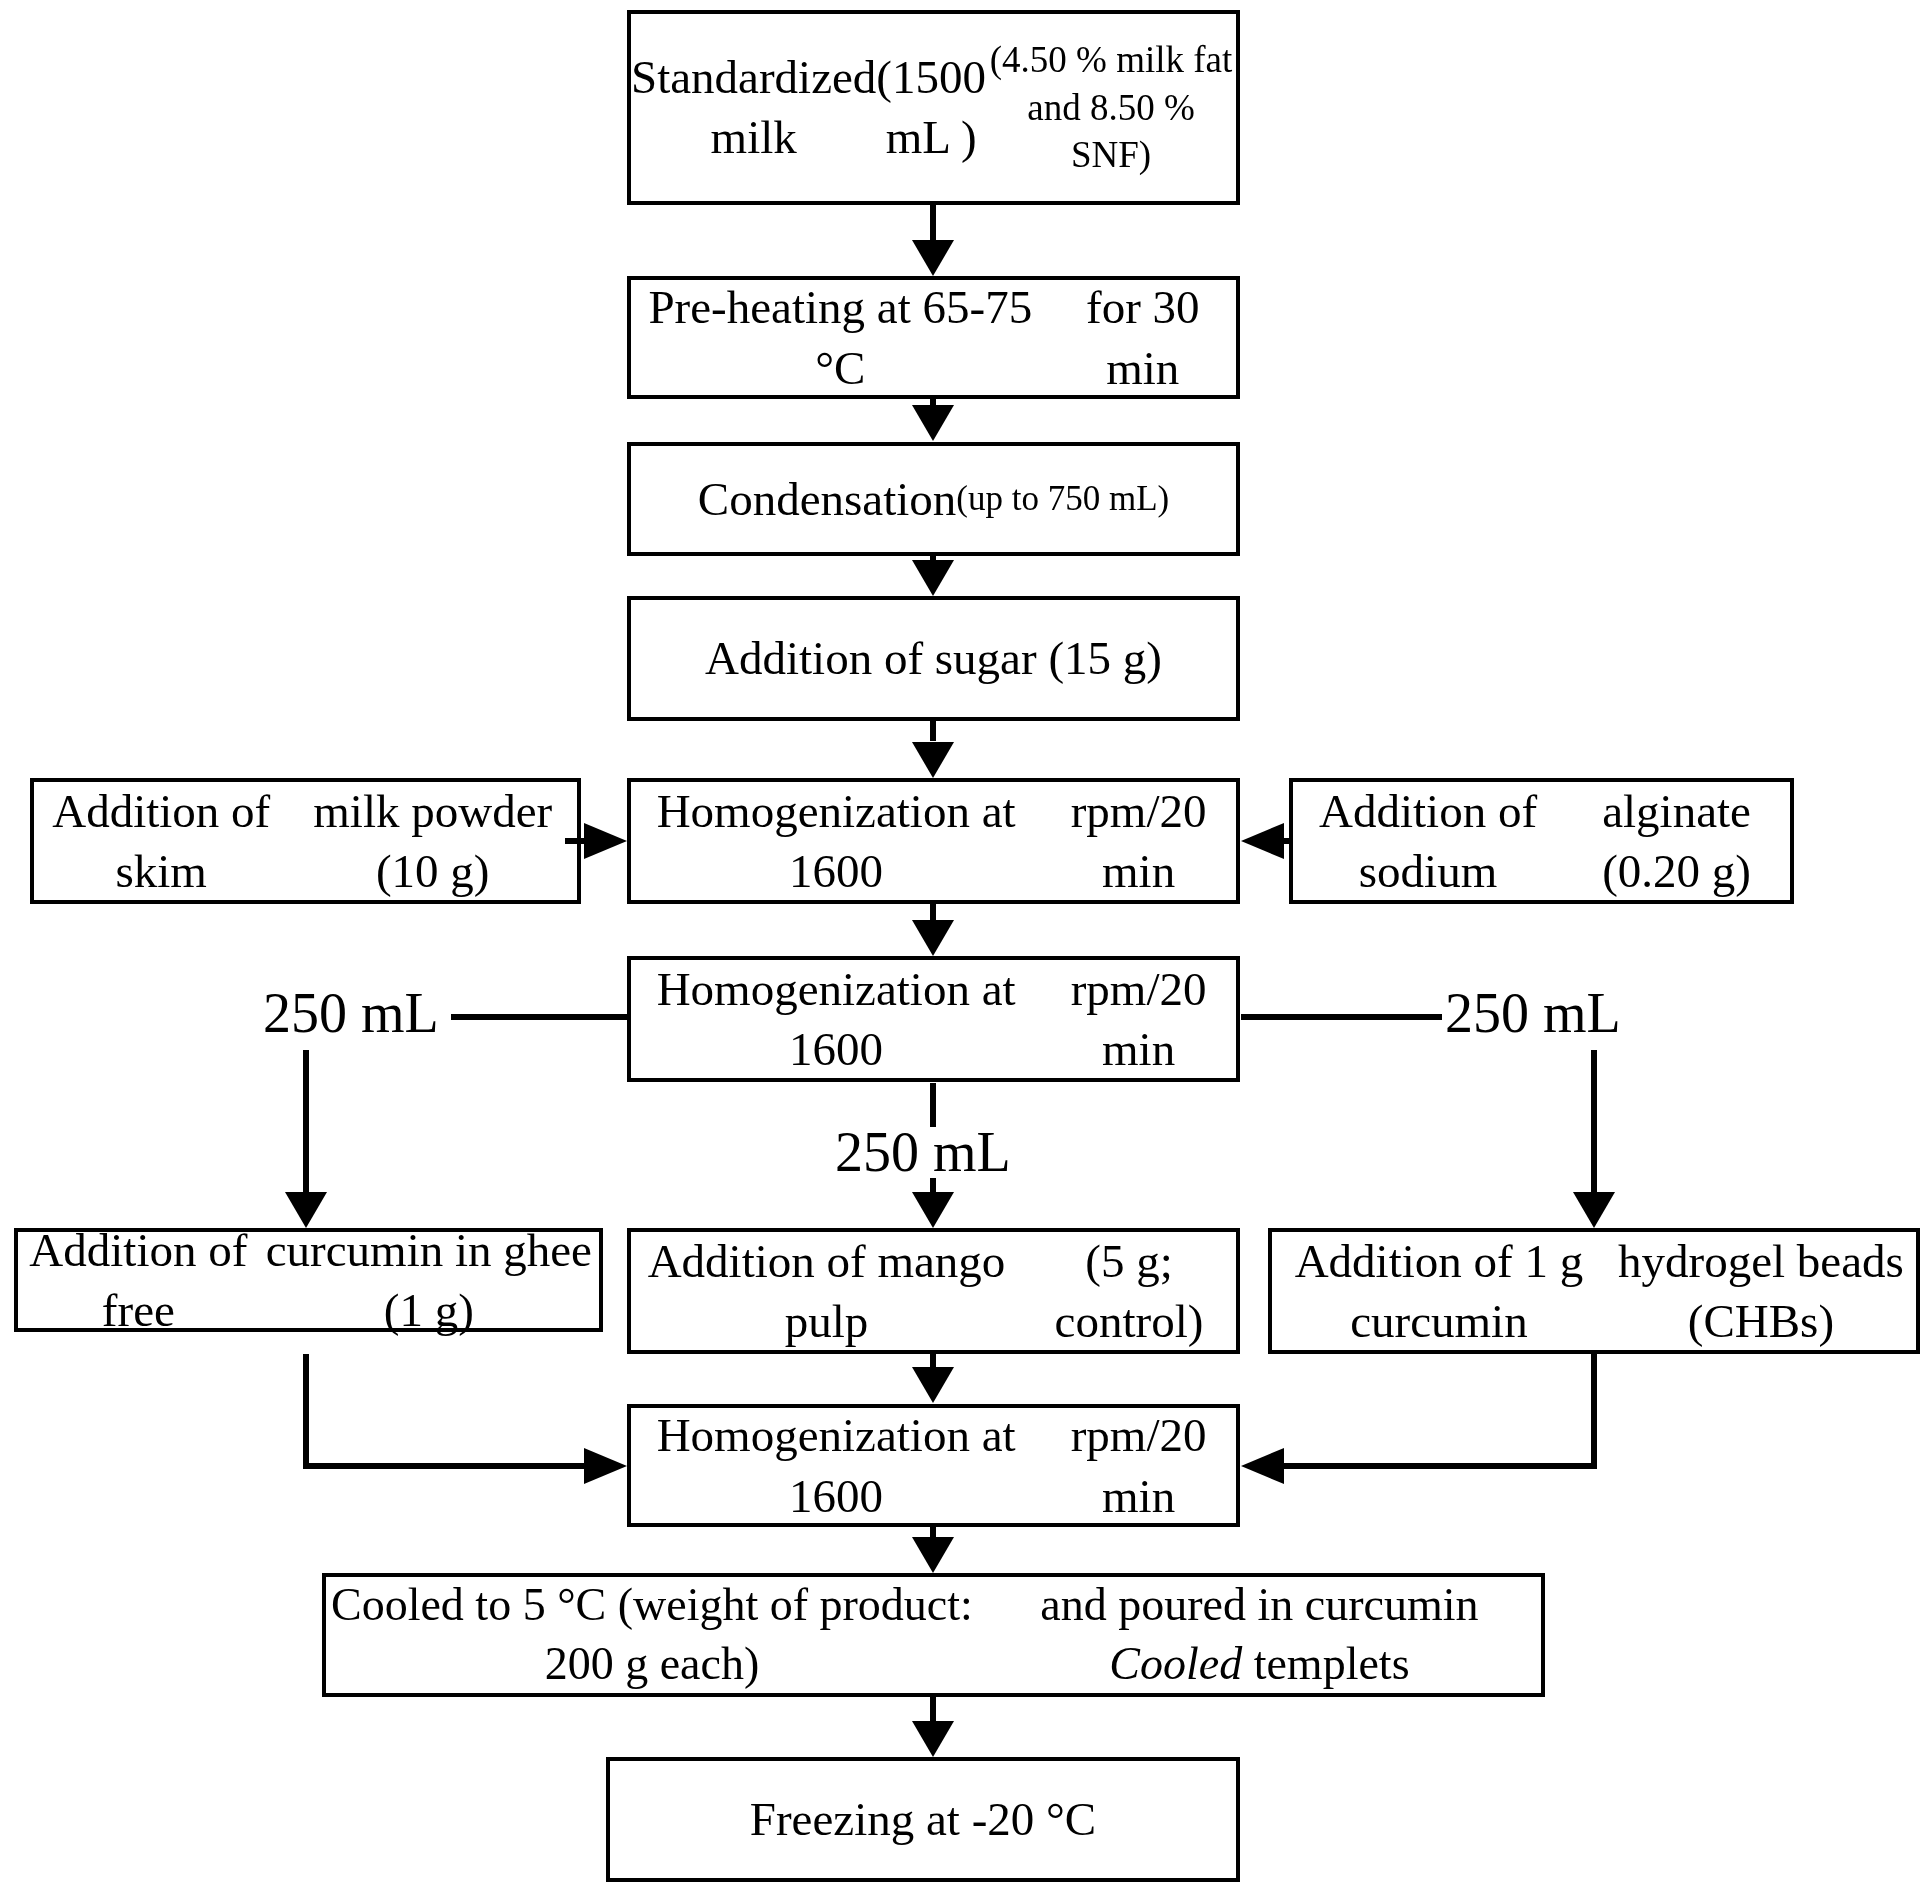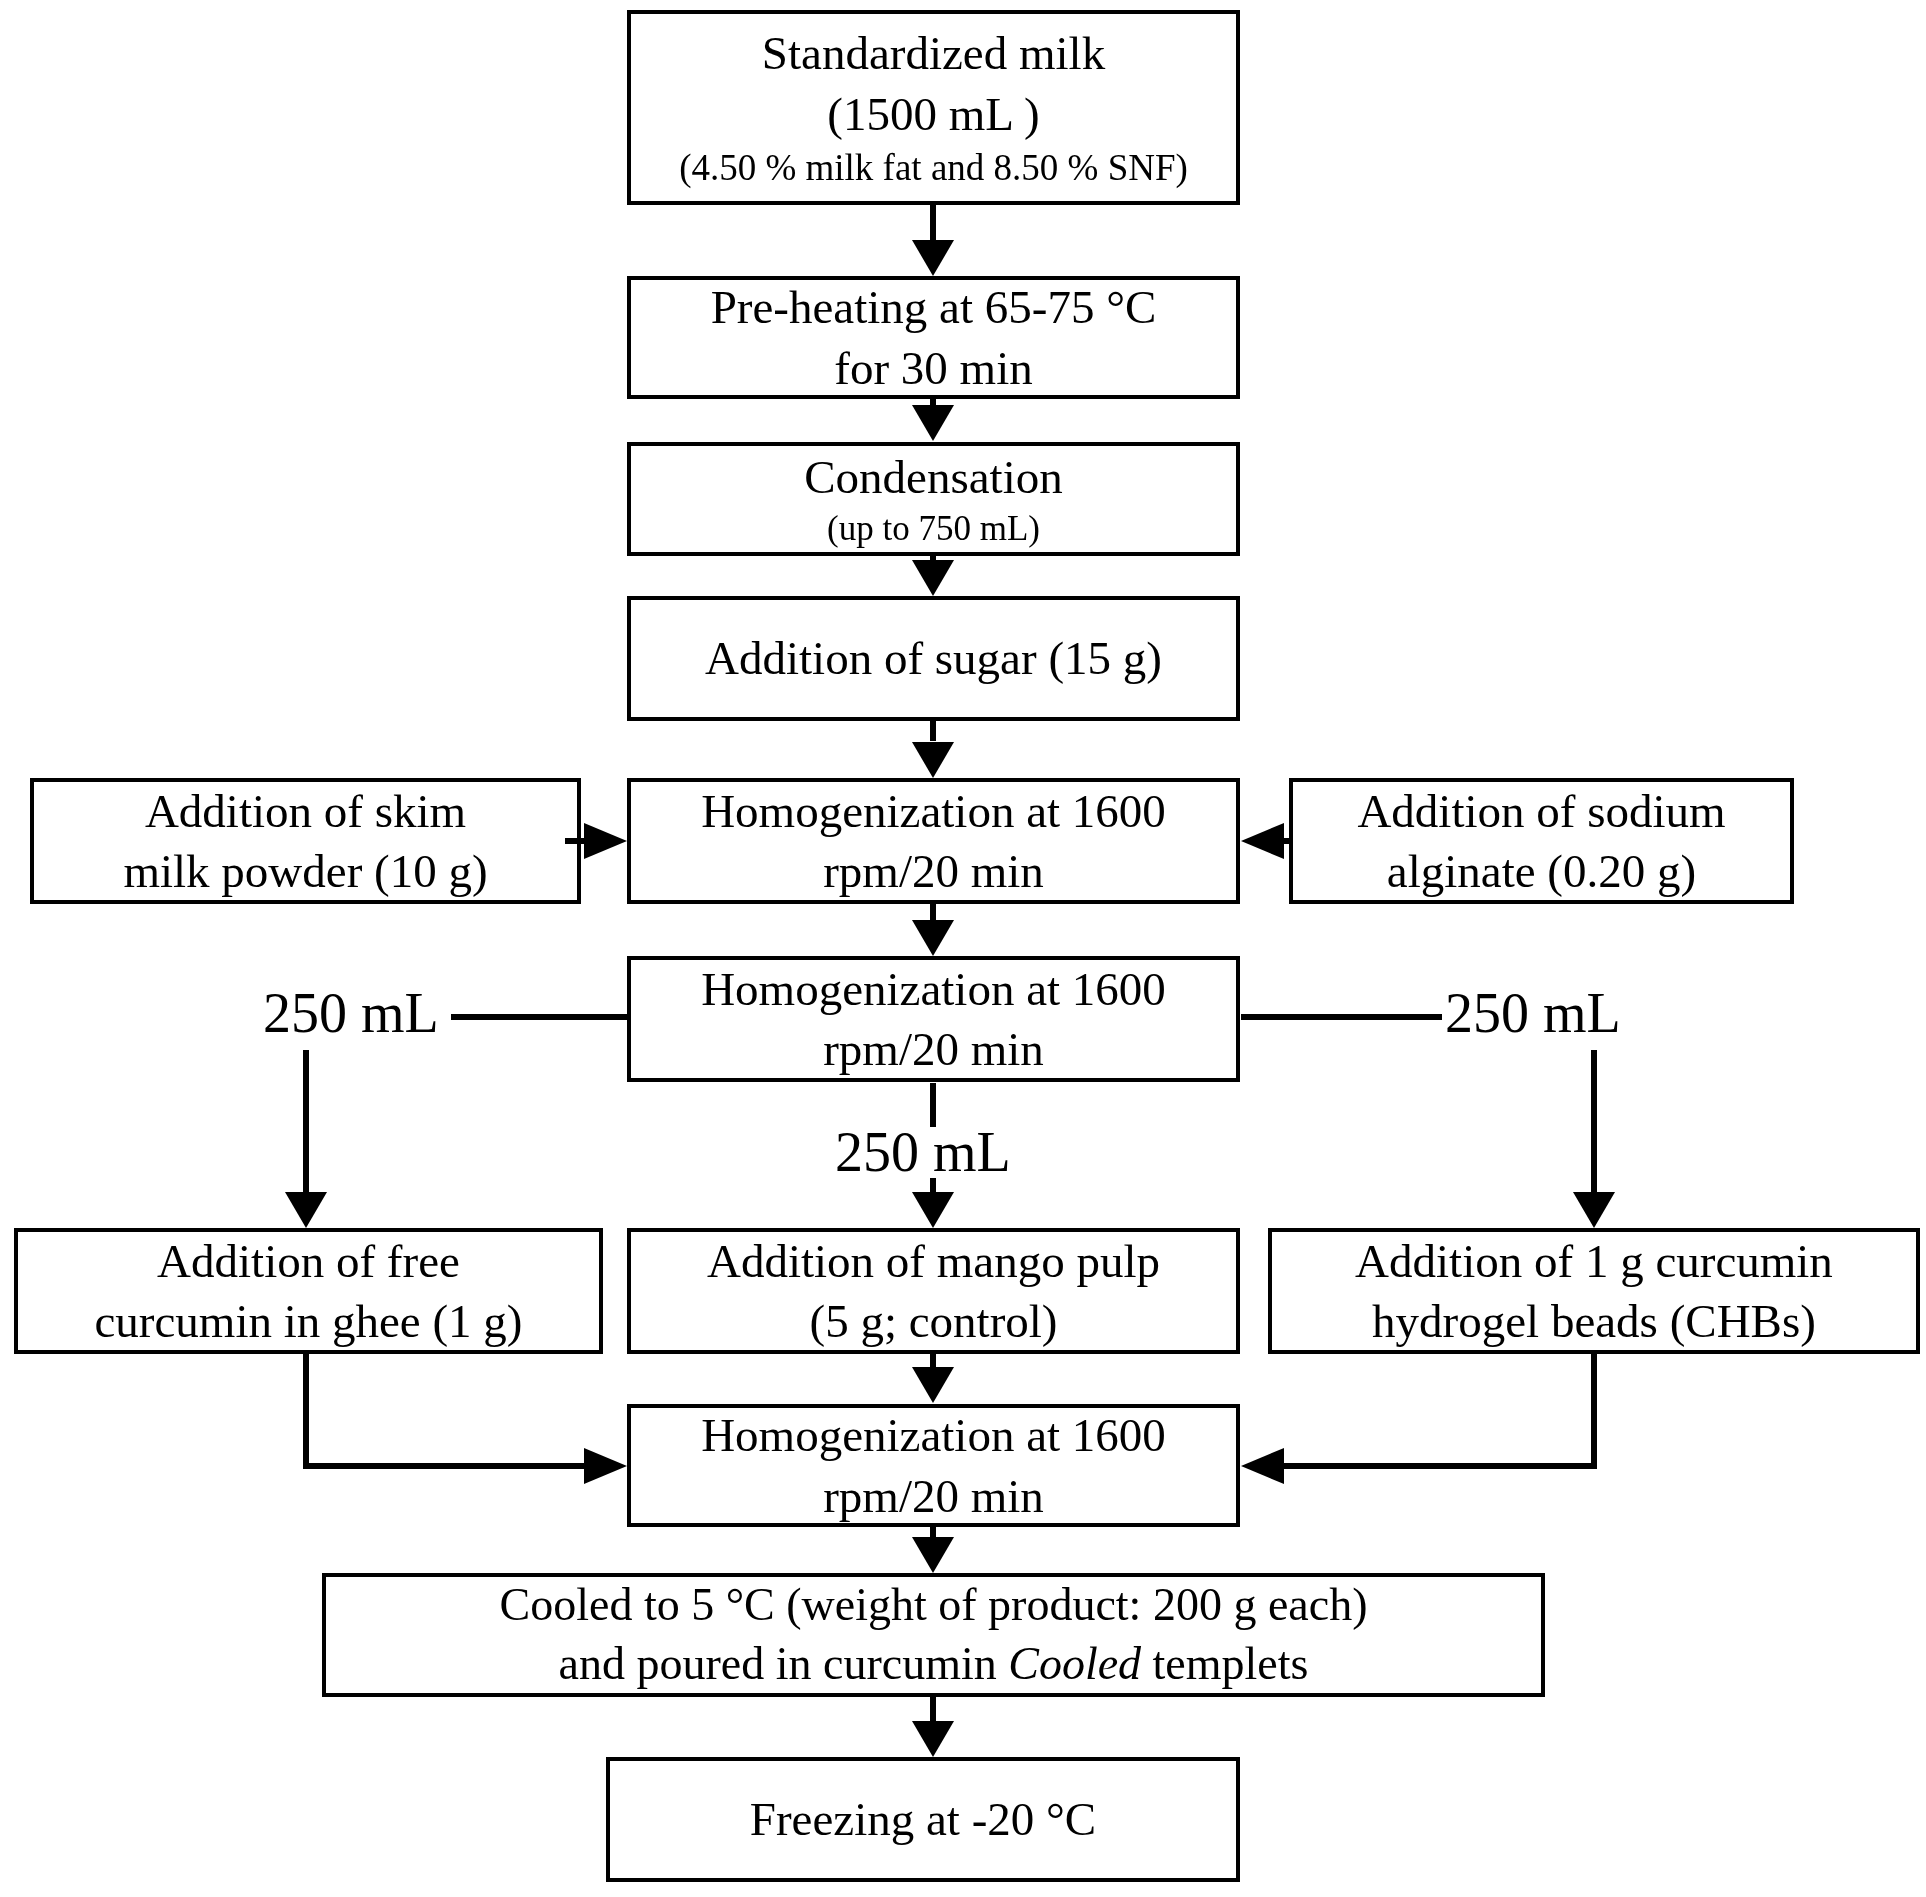--- a/index.html
+++ b/index.html
@@ -10,21 +10,20 @@
     background: #ffffff;
     font-family: "Liberation Serif", "DejaVu Serif", serif;
     color: #000000;
   }
   .box {
     position: absolute;
     box-sizing: border-box;
     border: 4.9px solid #000000;
     background: #ffffff;
     display: flex;
-    flex-direction: column;
     justify-content: center;
     align-items: center;
     text-align: center;
     line-height: 1.28;
   }
   .t-main  { font-size: 47px; white-space: pre-wrap; }
   .t-mid   { font-size: 46px; white-space: pre-wrap; }
   .t-small { font-size: 37px; white-space: pre-wrap; }
   .t-sub   { font-size: 35px; white-space: pre-wrap; }
   .it { font-style: italic; }
@@ -85,21 +84,21 @@
   <div class="box" style="left:1289px;top:778px;width:505px;height:126px">
     <div class="t-main">Addition of sodium</div>
     <div class="t-main">alginate (0.20 g)</div>
   </div>
 
   <div class="box" style="left:627px;top:956px;width:613px;height:126px">
     <div class="t-main">Homogenization at 1600</div>
     <div class="t-main">rpm/20 min</div>
   </div>
 
-  <div class="box" style="left:14px;top:1228px;width:589px;height:126px">
+  <div class="box" style="left:14px;top:1228px;width:589px;height:104px">
     <div class="t-main">Addition of free</div>
     <div class="t-main">curcumin in ghee (1 g)</div>
   </div>
 
   <div class="box" style="left:627px;top:1228px;width:613px;height:126px">
     <div class="t-main">Addition of mango pulp</div>
     <div class="t-main">(5 g; control)</div>
   </div>
 
   <div class="box" style="left:1268px;top:1228px;width:652px;height:126px">

